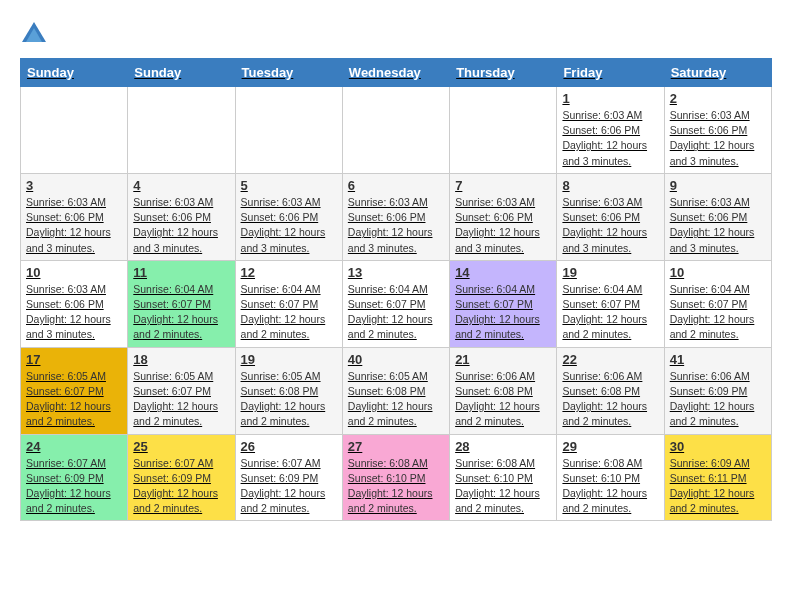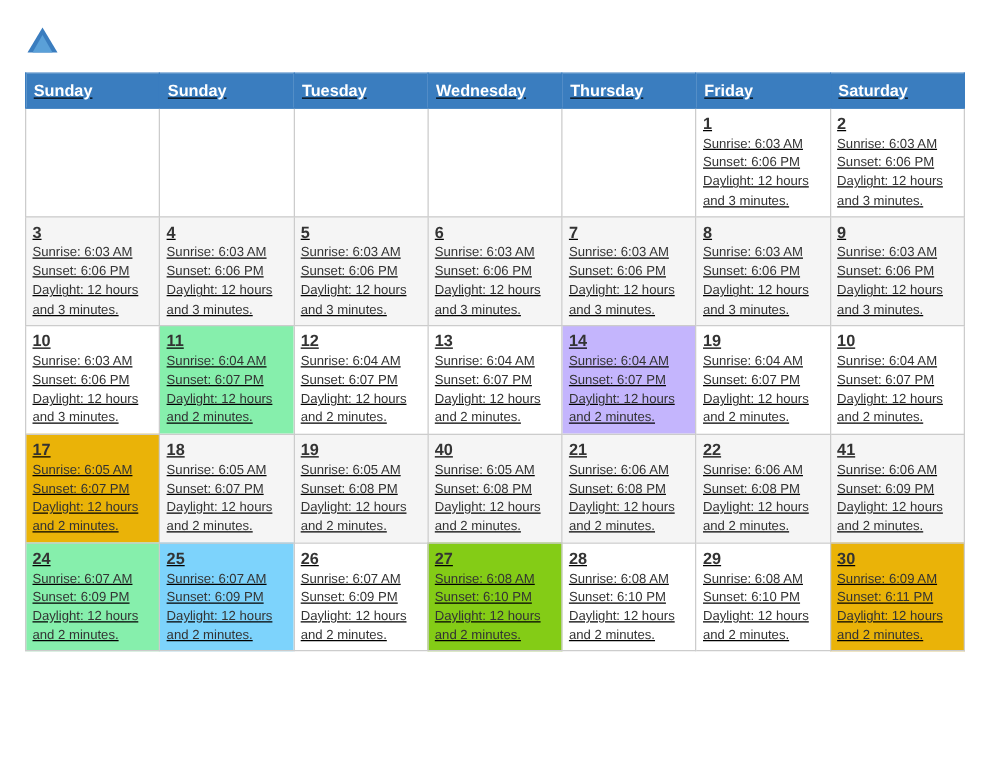--- a/index.html
+++ b/index.html
@@ -289,56 +289,56 @@
         </td>
       </tr>
       <tr>
         <td style="background: #86efac;">
           <span class="day-number">24</span>
           <div class="day-info" style="white-space: pre-line;">Sunrise: 6:07 AM
 Sunset: 6:09 PM
 Daylight: 12 hours
 and 2 minutes.</div>
         </td>
-        <td style="background: #7dd3fc;">
+        <td style="background: #fde047;">
           <span class="day-number">25</span>
           <div class="day-info" style="white-space: pre-line;">Sunrise: 6:07 AM
 Sunset: 6:09 PM
 Daylight: 12 hours
 and 2 minutes.</div>
         </td>
         <td style="background: rgb(255, 255, 255);">
           <span class="day-number">26</span>
           <div class="day-info" style="white-space: pre-line;">Sunrise: 6:07 AM
 Sunset: 6:09 PM
 Daylight: 12 hours
 and 2 minutes.</div>
         </td>
-        <td style="background: #84cc16;">
+        <td style="background: #f9a8d4;">
           <span class="day-number">27</span>
           <div class="day-info" style="white-space: pre-line;">Sunrise: 6:08 AM
 Sunset: 6:10 PM
 Daylight: 12 hours
 and 2 minutes.</div>
         </td>
         <td style="background: rgb(255, 255, 255);">
           <span class="day-number">28</span>
           <div class="day-info" style="white-space: pre-line;">Sunrise: 6:08 AM
 Sunset: 6:10 PM
 Daylight: 12 hours
 and 2 minutes.</div>
         </td>
         <td style="background: rgb(255, 255, 255);">
           <span class="day-number">29</span>
           <div class="day-info" style="white-space: pre-line;">Sunrise: 6:08 AM
 Sunset: 6:10 PM
 Daylight: 12 hours
 and 2 minutes.</div>
         </td>
-        <td style="background: #eab308;">
+        <td style="background: #fde047;">
           <span class="day-number">30</span>
           <div class="day-info" style="white-space: pre-line;">Sunrise: 6:09 AM
 Sunset: 6:11 PM
 Daylight: 12 hours
 and 2 minutes.</div>
         </td>
       </tr>
     </tbody>
 </table>
 

